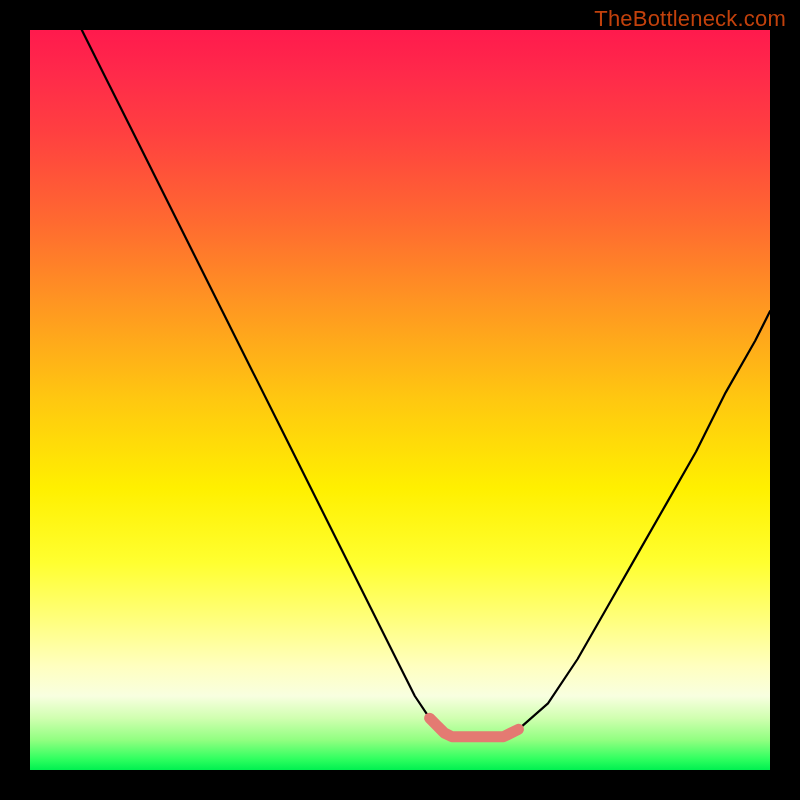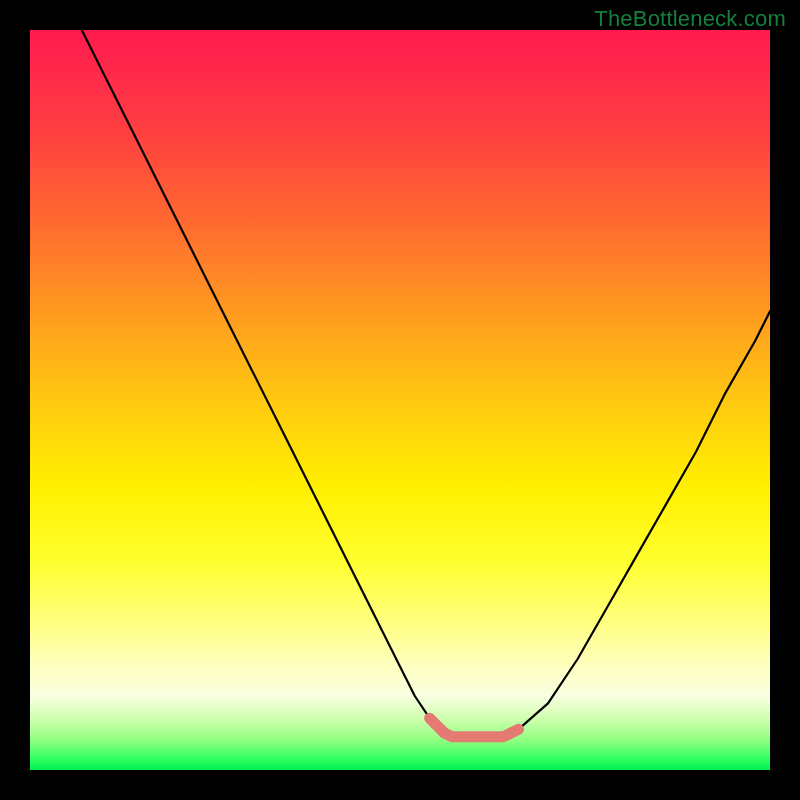--- a/index.html
+++ b/index.html
@@ -54,21 +54,21 @@
     position: absolute;
     left: 0;
     top: 0;
     width: 100%;
     height: 100%;
   }
   .watermark {
     position: absolute;
     top: 6px;
     right: 14px;
-    color: #15803d;
+    color: #c2410c;
     font-size: 22px;
     font-weight: 500;
     letter-spacing: 0.2px;
   }
 </style>
 </head>
 <body>
 
 <div class="frame">
 

